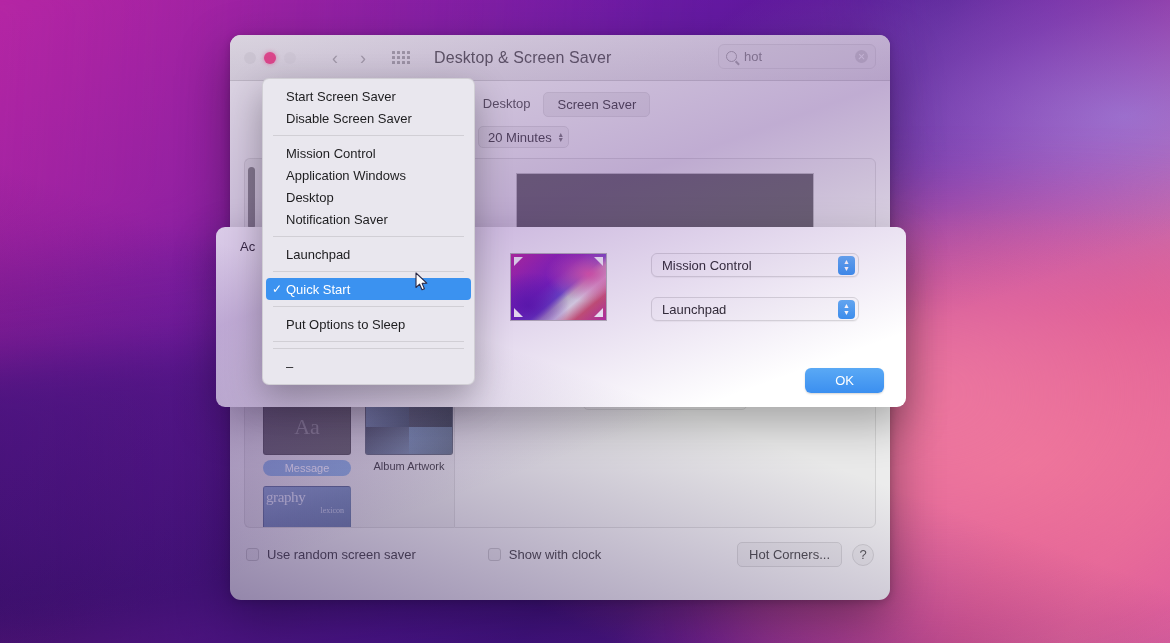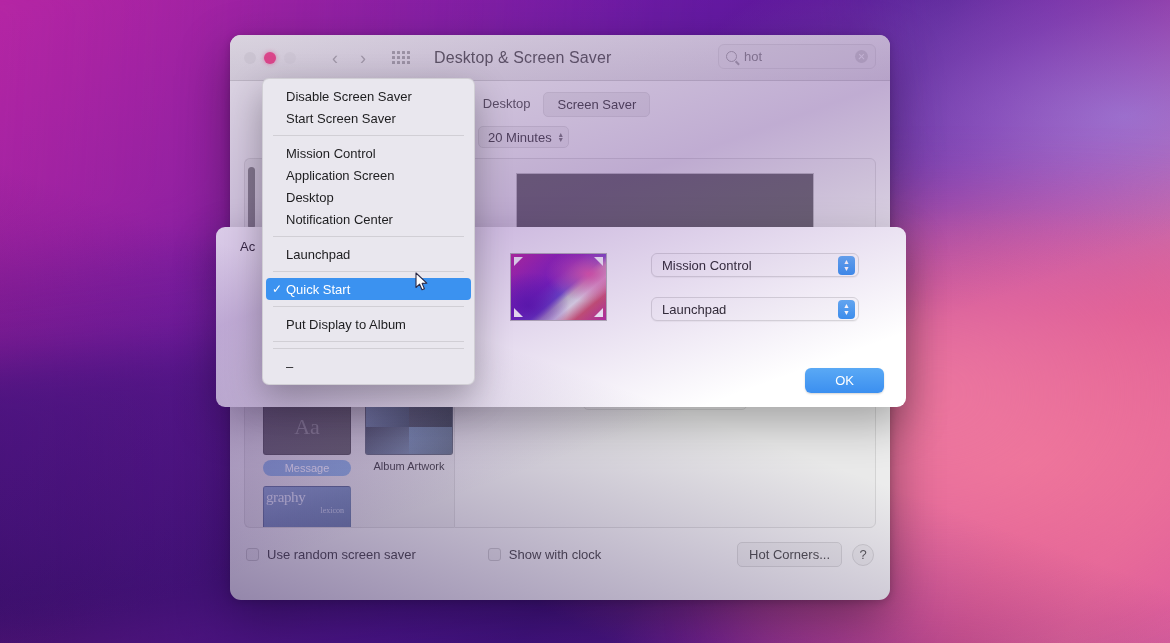--- a/index.html
+++ b/index.html
@@ -506,65 +506,65 @@
 
     <div class="sheet-footer">
       <button class="btn-ok">OK</button>
     </div>
   </div>
 
   <div id="corner-menu">
 
     <div class="menu-item">
       <span class="check"></span>
+      <span class="mlabel">Start Screen Saver</span>
+    </div>
+    <div class="menu-item">
+      <span class="check"></span>
       <span class="mlabel">Disable Screen Saver</span>
     </div>
-    <div class="menu-item">
-      <span class="check"></span>
-      <span class="mlabel">Start Screen Saver</span>
-    </div>
 
     <div class="menu-sep"></div>
 
     <div class="menu-item">
       <span class="check"></span>
       <span class="mlabel">Mission Control</span>
     </div>
     <div class="menu-item">
       <span class="check"></span>
-      <span class="mlabel">Application Screen</span>
+      <span class="mlabel">Application Windows</span>
     </div>
     <div class="menu-item">
       <span class="check"></span>
       <span class="mlabel">Desktop</span>
     </div>
     <div class="menu-item">
       <span class="check"></span>
-      <span class="mlabel">Notification Center</span>
+      <span class="mlabel">Notification Saver</span>
     </div>
 
     <div class="menu-sep"></div>
 
     <div class="menu-item">
       <span class="check"></span>
       <span class="mlabel">Launchpad</span>
     </div>
 
     <div class="menu-sep"></div>
 
     <div class="menu-item highlight">
       <span class="check">✓</span>
       <span class="mlabel">Quick Start</span>
     </div>
 
     <div class="menu-sep"></div>
 
     <div class="menu-item">
       <span class="check"></span>
-      <span class="mlabel">Put Display to Album</span>
+      <span class="mlabel">Put Options to Sleep</span>
     </div>
 
     <div class="menu-sep"></div>
 
 
     <div class="menu-sep"></div>
 
     <div class="menu-item">
       <span class="check"></span>
       <span class="mlabel menu-dash">–</span>

